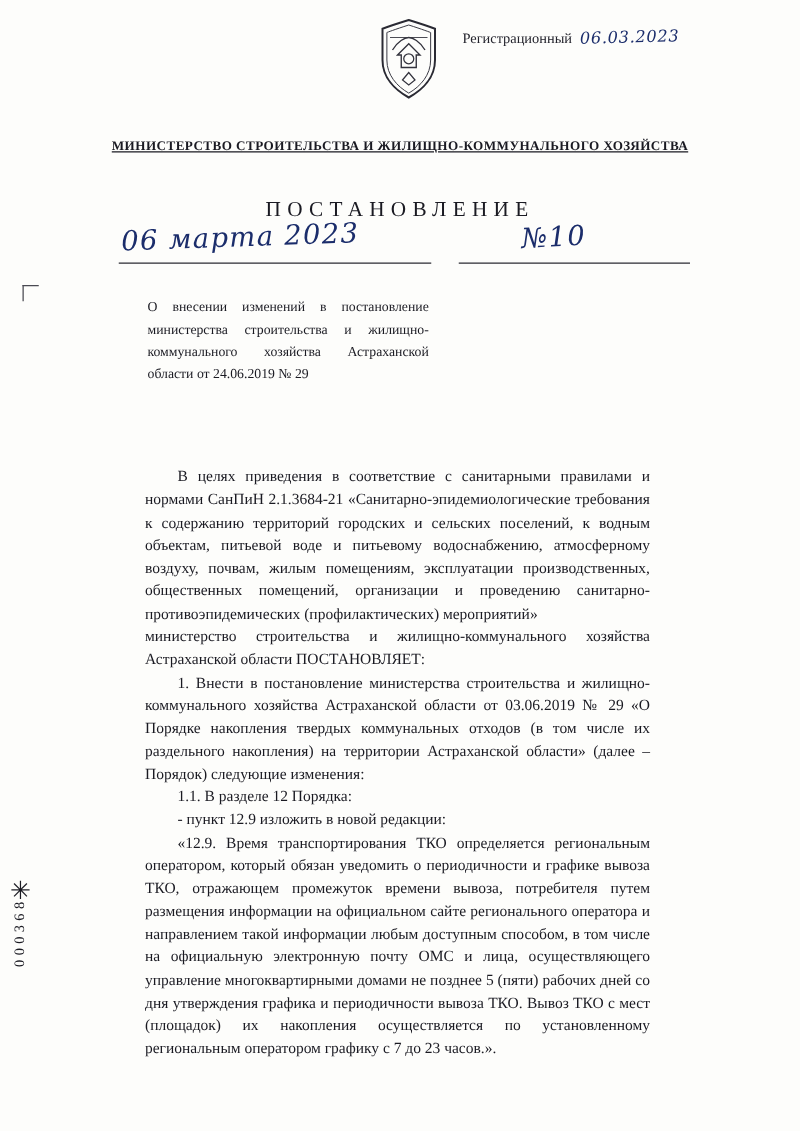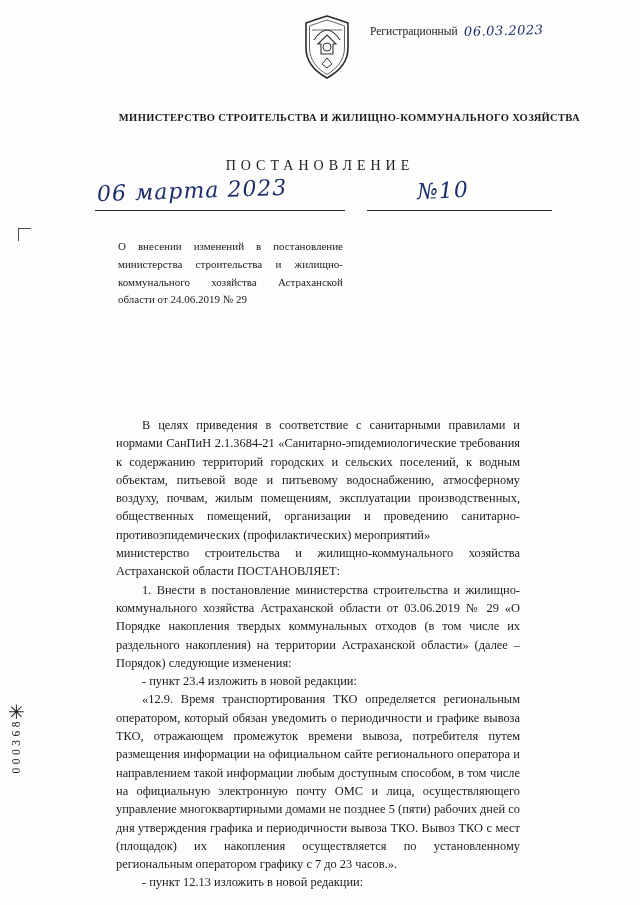--- a/index.html
+++ b/index.html
@@ -54,36 +54,37 @@
     height: 66px;
   }
   .emblem svg { display: block; }
 
   
   .ministry {
     position: absolute;
     top: 110px;
     left: 60px;
     width: 520px;
-    text-align: right;
+    text-align: center;
     font-size: 10.5px;
     letter-spacing: 0.35px;
     line-height: 1.55;
     font-weight: bold;
     text-transform: uppercase;
     color: #1a1a22;
+    text-decoration: underline;
   }
 
   .doc-type {
     position: absolute;
     top: 158px;
     left: 60px;
     width: 520px;
     text-align: center;
-    font-size: 14px;
+    font-size: 17px;
     letter-spacing: 5px;
     font-weight: normal;
   }
 
   
   .date-line {
     position: absolute;
     top: 178px;
     left: 95px;
     width: 470px;
@@ -151,21 +152,20 @@
 
   
   .body-text {
     position: absolute;
     top: 372px;
     left: 116px;
     width: 404px;
     font-size: 12.4px;
     line-height: 1.475;
     text-align: justify;
-    margin-top: 44px;
   }
   .body-text p {
     margin: 0;
   }
   .body-text p.ind {
     text-indent: 26px;
   }
 
   
   .margin-mark {
@@ -227,21 +227,21 @@
   </div>
 
   <div class="bracket b1"></div>
 
   <div class="title-block">О внесении изменений в постановление министерства строительства и жилищно-коммунального хозяйства Астраханской области от 24.06.2019 № 29</div>
 
   <div class="body-text">
     <p class="ind">В целях приведения в соответствие с санитарными правилами и нормами СанПиН 2.1.3684-21 «Санитарно-эпидемиологические требования к содержанию территорий городских и сельских поселений, к водным объектам, питьевой воде и питьевому водоснабжению, атмосферному воздуху, почвам, жилым помещениям, эксплуатации производственных, общественных помещений, организации и проведению санитарно-противоэпидемических (профилактических) мероприятий»</p>
     <p>министерство строительства и жилищно-коммунального хозяйства Астраханской области ПОСТАНОВЛЯЕТ:</p>
     <p class="ind">1. Внести в постановление министерства строительства и жилищно-коммунального хозяйства Астраханской области от 03.06.2019 № 29 «О Порядке накопления твердых коммунальных отходов (в том числе их раздельного накопления) на территории Астраханской области» (далее – Порядок) следующие изменения:</p>
-    <p class="ind">- пункт 23.4 изложить в новой редакции:</p>
+    <p class="ind">1.1. В разделе 12 Порядка:</p>
+    <p class="ind">- пункт 12.9 изложить в новой редакции:</p>
     <p class="ind">«12.9. Время транспортирования ТКО определяется региональным оператором, который обязан уведомить о периодичности и графике вывоза ТКО, отражающем промежуток времени вывоза, потребителя путем размещения информации на официальном сайте регионального оператора и направлением такой информации любым доступным способом, в том числе на официальную электронную почту ОМС и лица, осуществляющего управление многоквартирными домами не позднее 5 (пяти) рабочих дней со дня утверждения графика и периодичности вывоза ТКО. Вывоз ТКО с мест (площадок) их накопления осуществляется по установленному региональным оператором графику с 7 до 23 часов.».</p>
-    <p class="ind">- пункт 12.13 изложить в новой редакции:</p>
   </div>
 
   <div class="margin-mark">✳</div>
   <div class="margin-number">000368</div>
 
 </div>
 
 </body></html>

